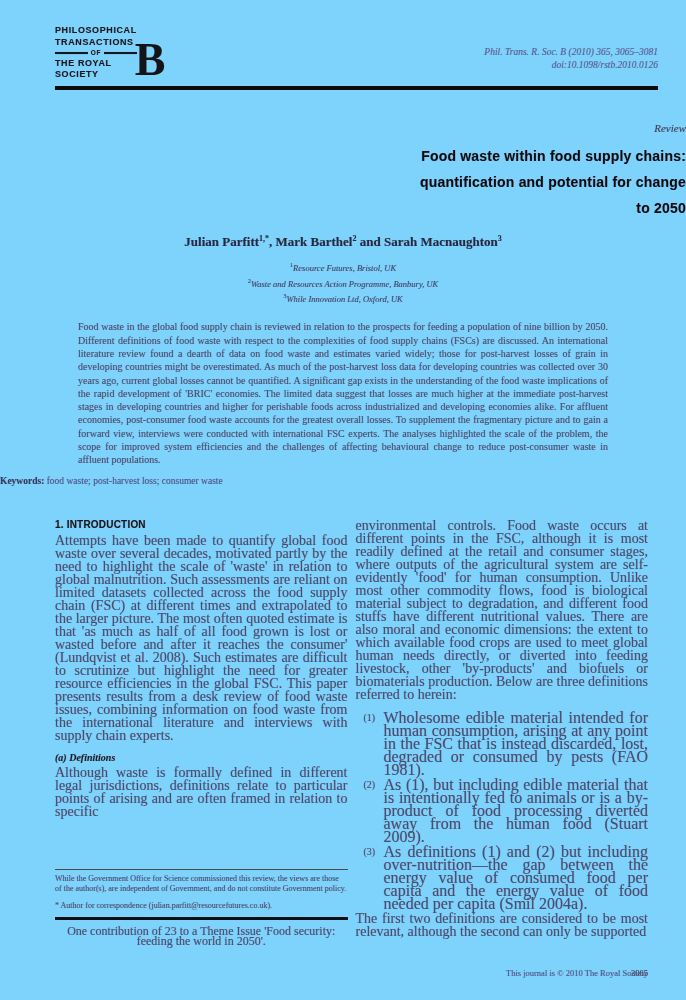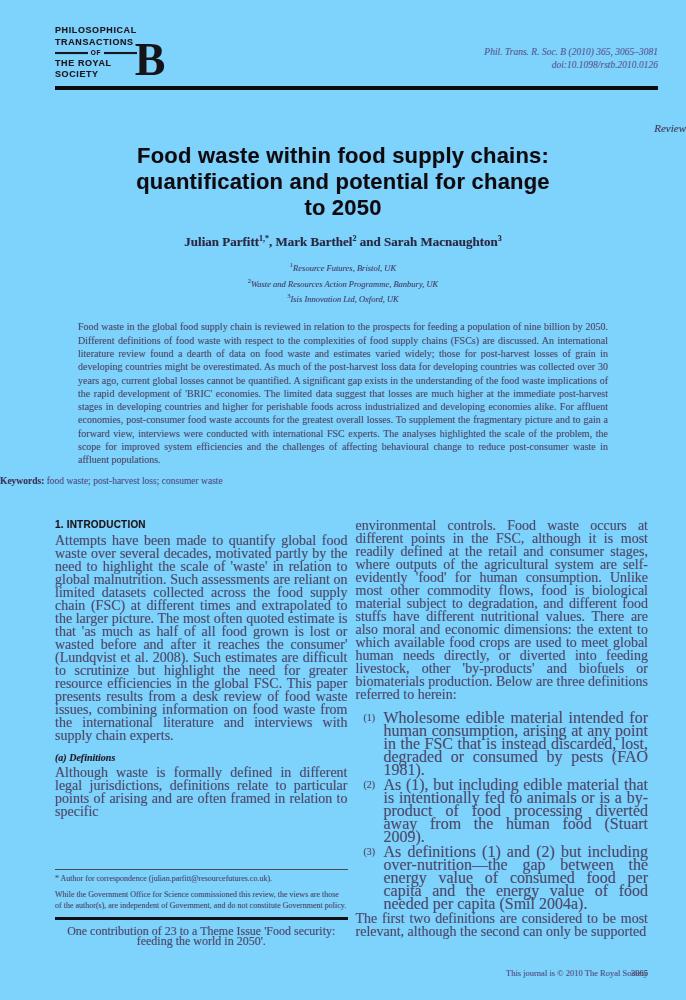--- a/index.html
+++ b/index.html
@@ -20,21 +20,21 @@
   .logo{position:absolute;left:55px;top:26px;display:flex;align-items:flex-start;color:#17171d;}
   .logo-text{font-family:"Liberation Sans",sans-serif;font-weight:bold;font-size:9px;line-height:11px;letter-spacing:0.6px;transform:scaleY(1.05);}
   .logo-of{display:flex;align-items:center;gap:3px;font-size:6.5px;line-height:9px;}
   .logo-of .bar{flex:1;border-top:2px solid #17171d;}
   .logo-b{font-family:"Liberation Serif",serif;font-weight:bold;font-size:46px;line-height:40px;margin-left:-2px;margin-top:14px;color:#141418;}
   .citation{position:absolute;right:28px;top:46px;text-align:right;font-style:italic;font-size:9.5px;line-height:13px;color:#5661a0;}
   .header-rule{position:absolute;left:55px;right:28px;top:86px;height:3.5px;background:#0d0d0d;}
 
   
   .kicker{margin-top:34px;text-align:right;font-style:italic;font-size:11px;color:#3c415f;}
-  .title{margin-top:9px;text-align:center;font-family:"Liberation Sans",sans-serif;font-weight:bold;font-size:22px;line-height:26px;color:#0c0c10;letter-spacing:0.2px;}
+  .title{margin-top:9px;text-align:right;font-family:"Liberation Sans",sans-serif;font-weight:bold;font-size:14px;line-height:26px;color:#0c0c10;letter-spacing:0.2px;}
   .authors{margin-top:13px;text-align:center;font-weight:bold;font-size:13px;color:#232a44;}
   .authors sup{font-size:8px;}
   .affils{margin-top:9px;text-align:center;font-style:italic;font-size:8.5px;line-height:11.5px;color:#3e4470;}
   .affils sup{font-size:6.5px;font-style:normal;}
 
   
   .abstract{margin:15px 78px 0 78px;text-align:justify;font-size:10px;line-height:13.3px;color:#474c70;}
   .keywords{margin-top:9px;text-align:left;font-size:9.5px;color:#4a5490;}
   .keywords .kw-label{font-weight:bold;color:#333a5e;}
 
@@ -100,41 +100,41 @@
     <div>to 2050</div>
   </div>
 
   <div class="authors fringe">
     <span></span><span>Julian Parfitt</span><sup>1,*</sup><span>, </span><span>Mark Barthel</span><sup>2</sup><span> and </span><span>Sarah Macnaughton</span><sup>3</sup>
   </div>
 
   <div class="affils fringe">
     <div><sup>1</sup><span>Resource Futures, Bristol, UK</span></div>
     <div><sup>2</sup><span>Waste and Resources Action Programme, Banbury, UK</span></div>
-    <div><sup>3</sup><span>Isis Innovation Ltd, Oxford, UK</span></div>
+    <div><sup>3</sup><span>While Innovation Ltd, Oxford, UK</span></div>
   </div>
 
   <div class="abstract fringe">Food waste in the global food supply chain is reviewed in relation to the prospects for feeding a population of nine billion by 2050. Different definitions of food waste with respect to the complexities of food supply chains (FSCs) are discussed. An international literature review found a dearth of data on food waste and estimates varied widely; those for post-harvest losses of grain in developing countries might be overestimated. As much of the post-harvest loss data for developing countries was collected over 30 years ago, current global losses cannot be quantified. A significant gap exists in the understanding of the food waste implications of the rapid development of 'BRIC' economies. The limited data suggest that losses are much higher at the immediate post-harvest stages in developing countries and higher for perishable foods across industrialized and developing economies alike. For affluent economies, post-consumer food waste accounts for the greatest overall losses. To supplement the fragmentary picture and to gain a forward view, interviews were conducted with international FSC experts. The analyses highlighted the scale of the problem, the scope for improved system efficiencies and the challenges of affecting behavioural change to reduce post-consumer waste in affluent populations.</div>
 
   <div class="keywords fringe">
     <span class="kw-label">Keywords:</span><span> food waste; post-harvest loss; consumer waste</span>
   </div>
 
   <div class="columns">
 
     <div class="col">
       <div class="sec-heading fringe">1. INTRODUCTION</div>
       <p class="fringe">Attempts have been made to quantify global food waste over several decades, motivated partly by the need to highlight the scale of 'waste' in relation to global malnutrition. Such assessments are reliant on limited datasets collected across the food supply chain (FSC) at different times and extrapolated to the larger picture. The most often quoted estimate is that 'as much as half of all food grown is lost or wasted before and after it reaches the consumer' (Lundqvist et al. 2008). Such estimates are difficult to scrutinize but highlight the need for greater resource efficiencies in the global FSC. This paper presents results from a desk review of food waste issues, combining information on food waste from the international literature and interviews with supply chain experts.</p>
       <div class="sub-heading fringe">(a) Definitions</div>
       <p class="fringe">Although waste is formally defined in different legal jurisdictions, definitions relate to particular points of arising and are often framed in relation to specific</p>
       <div class="spacer"></div>
       <div class="footnotes fringe">
         <div class="fn-rule-thin"></div>
+        <div class="fn-block">While the Government Office for Science commissioned this review, the views are those of the author(s), are independent of Government, and do not constitute Government policy.</div>
         <div class="fn-block">* Author for correspondence (julian.parfitt@resourcefutures.co.uk).</div>
-        <div class="fn-block">While the Government Office for Science commissioned this review, the views are those of the author(s), are independent of Government, and do not constitute Government policy.</div>
         <div class="fn-rule-thick"></div>
         <div class="fn-contribution">One contribution of 23 to a Theme Issue 'Food security: feeding the world in 2050'.</div>
       </div>
     </div>
 
     <div class="col">
       <p class="fringe">environmental controls. Food waste occurs at different points in the FSC, although it is most readily defined at the retail and consumer stages, where outputs of the agricultural system are self-evidently 'food' for human consumption. Unlike most other commodity flows, food is biological material subject to degradation, and different food stuffs have different nutritional values. There are also moral and economic dimensions: the extent to which available food crops are used to meet global human needs directly, or diverted into feeding livestock, other 'by-products' and biofuels or biomaterials production. Below are three definitions referred to herein:</p>
       <div class="num-list">
         <div class="list-item">
           <span class="list-num fringe">(1)</span>

